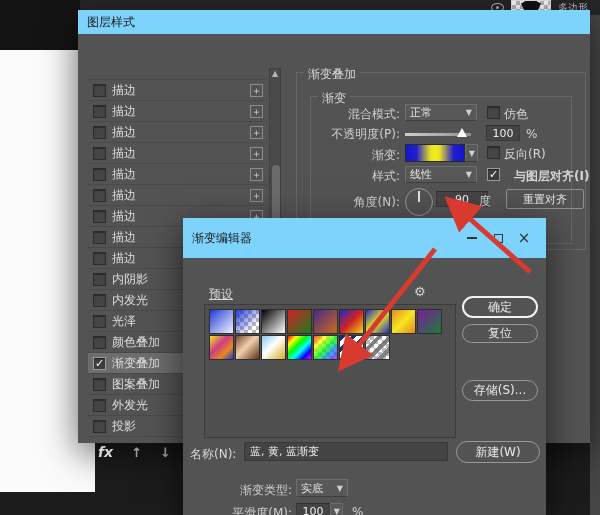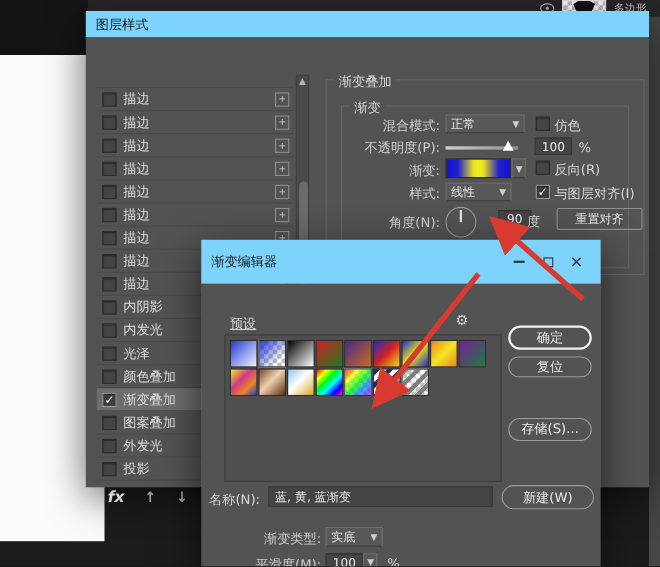--- a/index.html
+++ b/index.html
@@ -213,32 +213,32 @@
 
       <div class="abs rlabel" style="left:160px;top:113px;width:162px;">渐变:</div>
       <div class="abs gswatch" style="left:327px;top:110px;width:60px;height:18px;border:1px solid #2a2a2a;"></div>
       <div class="abs dd" style="left:387px;top:110px;width:13px;height:18px;padding:0 2px;">
         <span class="caret">▼</span>
       </div>
       <span class="abs cb" style="left:409px;top:112px;"></span>
       <div class="abs" style="left:426px;top:112px;">反向(R)</div>
 
       <div class="abs rlabel" style="left:160px;top:134px;width:162px;">样式:</div>
-      <div class="abs dd" style="left:327px;top:132px;width:60px;height:17px;align-items:center;">
+      <div class="abs dd" style="left:327px;top:132px;width:72px;height:17px;align-items:center;">
         <span>线性</span>
         <span class="caret">▼</span>
       </div>
       <span class="abs cb on" style="left:409px;top:134px;">✓</span>
-      <div class="abs" style="left:426px;top:134px;">与图层对齐(I)</div>
+      <div class="abs" style="left:436px;top:134px;font-weight:bold;">与图层对齐(I)</div>
 
       <div class="abs rlabel" style="left:160px;top:160px;width:162px;">角度(N):</div>
       <div class="abs dial" style="left:327px;top:151px;">
           <div class="needle"></div>
         </div>
-      <div class="abs vbox" style="left:375px;top:157px;width:30px;height:16px;">90</div>
+      <div class="abs vbox" style="left:358px;top:157px;width:52px;height:16px;">90</div>
       <div class="abs" style="left:401px;top:159px;">度</div>
       <div class="abs rectbtn" style="left:428px;top:155px;width:78px;height:20px;">重置对齐</div>
 
       <div class="abs rlabel" style="left:160px;top:192px;width:162px;">缩放(S):</div>
       <div class="abs track" style="left:327px;top:199px;width:66px;">
         <div class="dot-handle" style="left:45px;"></div>
       </div>
       <div class="abs vbox" style="left:408px;top:190px;width:34px;height:16px;">137</div>
       <div class="abs" style="left:448px;top:192px;">%</div>
     </div>

